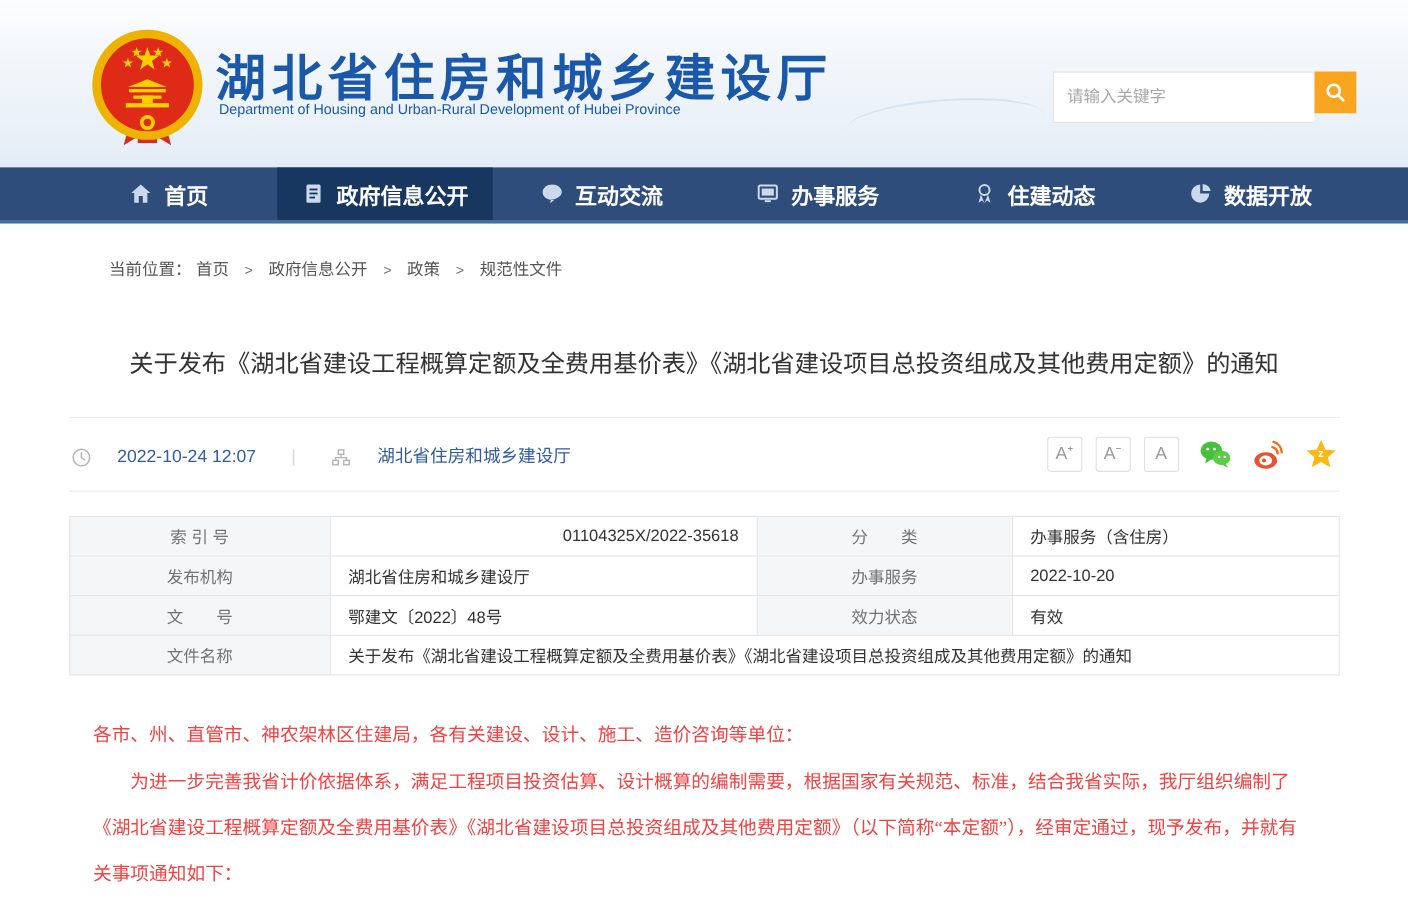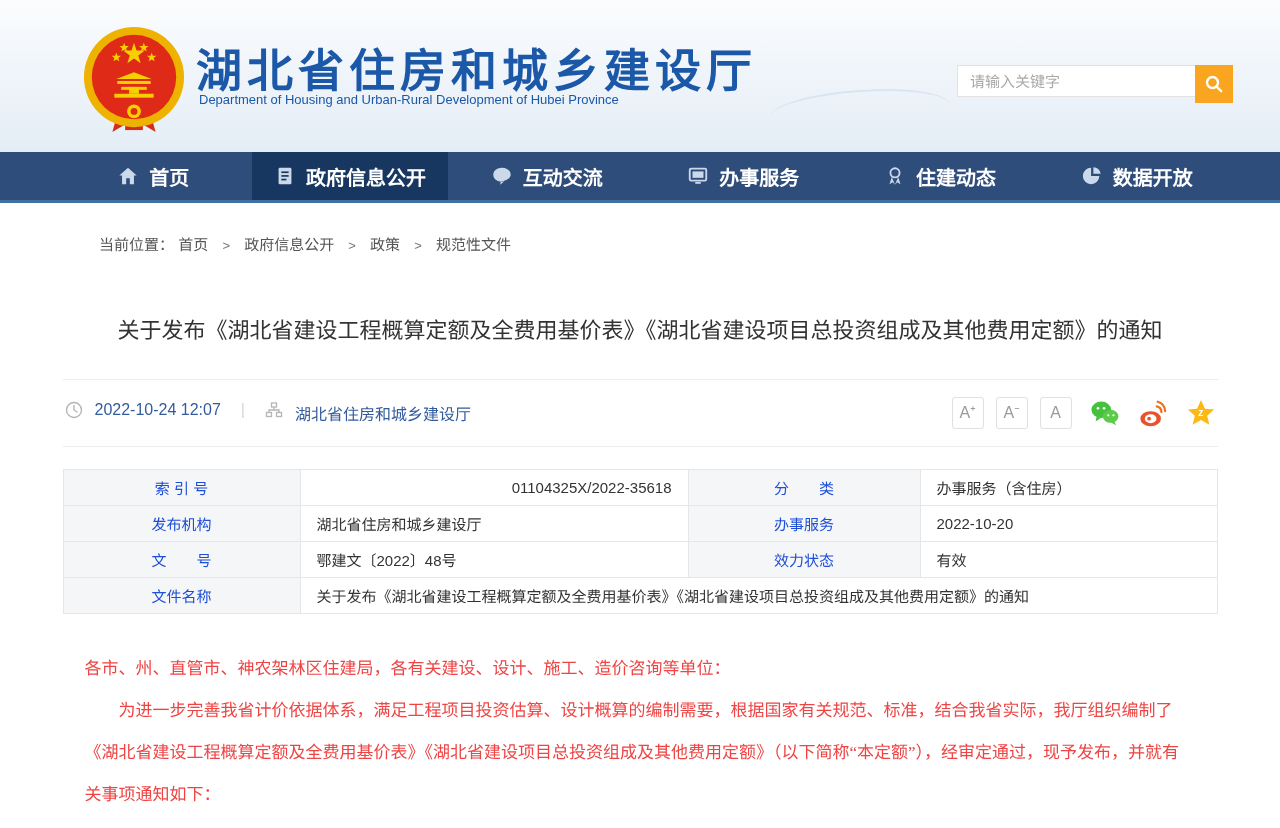--- a/index.html
+++ b/index.html
@@ -20,21 +20,21 @@
   }
   .emblem { position:absolute; left:80px; top:24px; width:108px; height:112px; cursor:pointer; }
   .site-title {
     position:absolute; left:196px; top:34px;
     font-size:46px; font-weight:bold; color:#1b59a8; letter-spacing:5px;
     font-family:"Liberation Serif","DejaVu Serif",serif;
   }
   .site-subtitle { position:absolute; left:199px; top:92px; font-size:13px; color:#1b59a8; }
   .search-box { position:absolute; top:65px; right:47px; display:flex; }
   .search-input {
-    width:238px; height:32px; border:1px solid #e2e2e2; border-right:none; background:#fff;
+    width:238px; height:47px; border:1px solid #e2e2e2; border-right:none; background:#fff;
     padding:0 12px; font-size:15px; color:#333; outline:none;
   }
   .search-input::placeholder { color:#a9a9a9; }
   .search-btn {
     width:38px; height:38px; border:none; background:#f9a51f; cursor:pointer;
     display:flex; align-items:center; justify-content:center;
   }
   
   .nav {
     height:51px; background:#2e4d7b; border-bottom:3px solid #41719f;
@@ -53,32 +53,32 @@
   
   .content { width:1155px; margin:0 auto; }
   .article-title {
     margin:60px 30px 32px; text-align:center;
     font-size:22px; font-weight:normal; color:#333; line-height:1.5;
   }
   .meta-bar {
     height:68px; border-top:1px solid #ececec; border-bottom:1px solid #ececec;
     display:flex; align-items:center; justify-content:space-between; padding:0 2px;
   }
-  .meta-left { display:flex; align-items:flex-start; gap:12px; font-size:16px; color:#335c9e; }
+  .meta-left { display:flex; align-items:flex-end; gap:24px; font-size:16px; color:#335c9e; }
   .meta-left .pipe { color:#d5d5d5; margin:0 8px; }
   .meta-right { display:flex; align-items:center; gap:12px; }
   .font-btn {
     width:32px; height:32px; background:#fff; border:1px solid #e0e0e0; border-radius:3px;
     color:#9a9a9a; font-size:16px; line-height:1; cursor:pointer; padding:0;
   }
   .share-icon { width:30px; height:30px; margin-left:6px; cursor:pointer; }
   
   .info-table { width:100%; border-collapse:collapse; margin-top:22px; }
   .info-table td { border:1px solid #e6e6e6; height:36px; font-size:15px; padding:0 16px; }
-  td.cell-label { background:#f5f6f7; color:#1d4ed8; text-align:center; white-space:nowrap; }
+  td.cell-label { background:#f5f6f7; color:#737373; text-align:center; white-space:nowrap; }
   .w1{width:237px;} .w2{width:388px;text-align:right;} .w3{width:232px;}
   
   .body-text { padding:34px 22px 0; font-size:17px; color:#ef4444; line-height:42px; }
   .body-text p { margin:0; }
   .body-text p.indent { text-indent:2em;font-family:Liberation Serif, serif; }
 </style>
 </head>
 <body>
 
 <div class="header">

